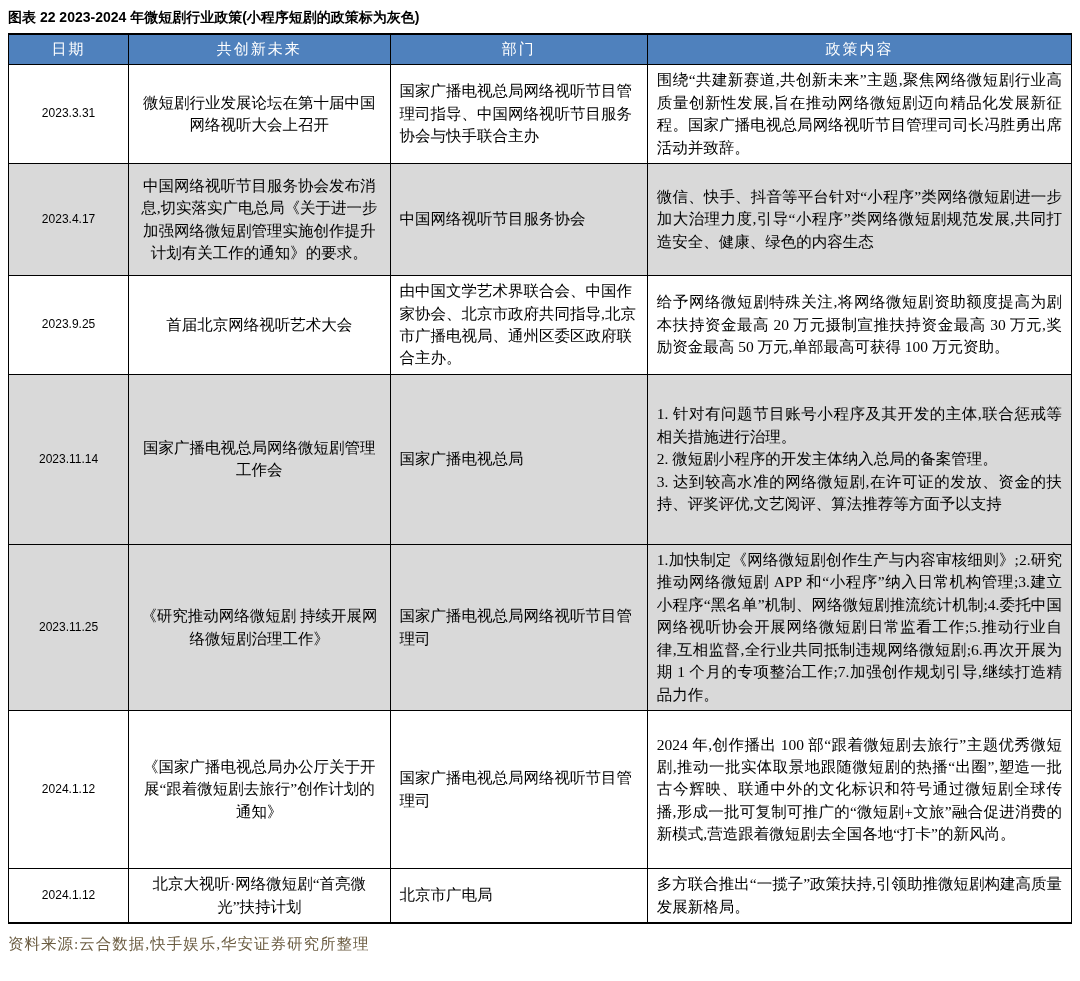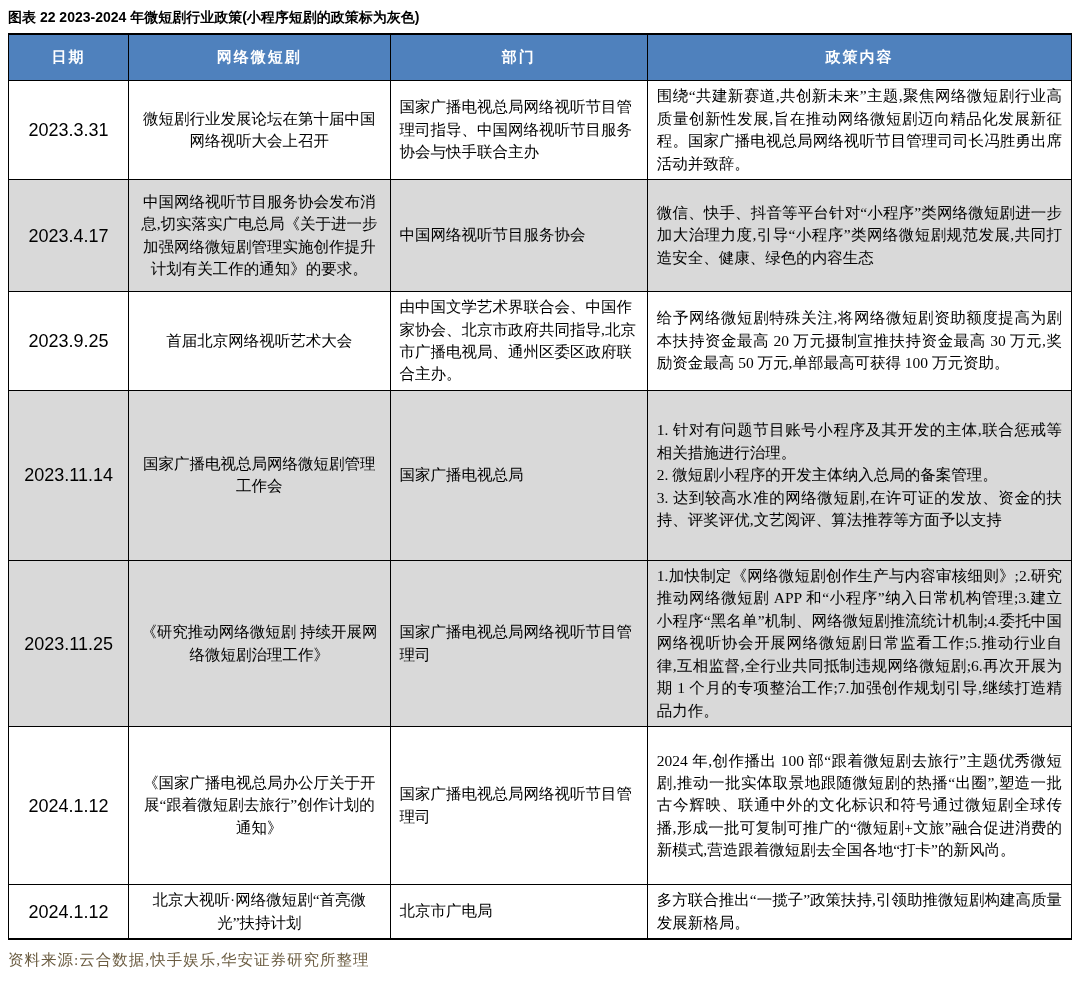--- a/index.html
+++ b/index.html
@@ -28,37 +28,37 @@
     table-layout: fixed;
   }
   col.c-date { width: 11.3%; }
   col.c-activity { width: 24.6%; }
   col.c-dept { width: 24.2%; }
   col.c-content { width: 39.9%; }
 
   th {
     background: #4F81BD;
     color: #ffffff;
-    font-weight: bold;
+    font-weight: normal;
     font-size: 15px;
-    padding: 13px 4px;
+    padding: 5px 4px;
     border: 1px solid #000;
     letter-spacing: 2px;
   }
   td {
     border: 1px solid #000;
     font-size: 15.5px;
     line-height: 1.45;
     padding: 4px 9px;
     vertical-align: middle;
   }
   td.date {
     text-align: center;
     font-family: "Liberation Sans", sans-serif;
-    font-size: 18px;
+    font-size: 12px;
     padding: 4px 2px;
   }
   td.activity { text-align: center; }
   td.dept { text-align: left; }
   td.content { text-align: justify; white-space: pre-line; }
   tr.gray td { background: #D9D9D9; }
 
   
   tbody tr:nth-child(1) td { height: 92px; }
   tbody tr:nth-child(2) td { height: 112px; }
@@ -85,21 +85,21 @@
   <table class="policy">
     <colgroup>
       <col class="c-date">
         <col class="c-activity">
         <col class="c-dept">
         <col class="c-content">
     </colgroup>
     <thead>
       <tr>
         <th>日期</th>
-        <th>网络微短剧</th>
+        <th>共创新未来</th>
         <th>部门</th>
         <th>政策内容</th>
       </tr>
     </thead>
     <tbody>
         <tr>
     <td class="date">2023.3.31</td>
     <td class="activity">微短剧行业发展论坛在第十届中国网络视听大会上召开</td>
     <td class="dept">国家广播电视总局网络视听节目管理司指导、中国网络视听节目服务协会与快手联合主办</td>
     <td class="content">围绕“共建新赛道,共创新未来”主题,聚焦网络微短剧行业高质量创新性发展,旨在推动网络微短剧迈向精品化发展新征程。国家广播电视总局网络视听节目管理司司长冯胜勇出席活动并致辞。</td>

